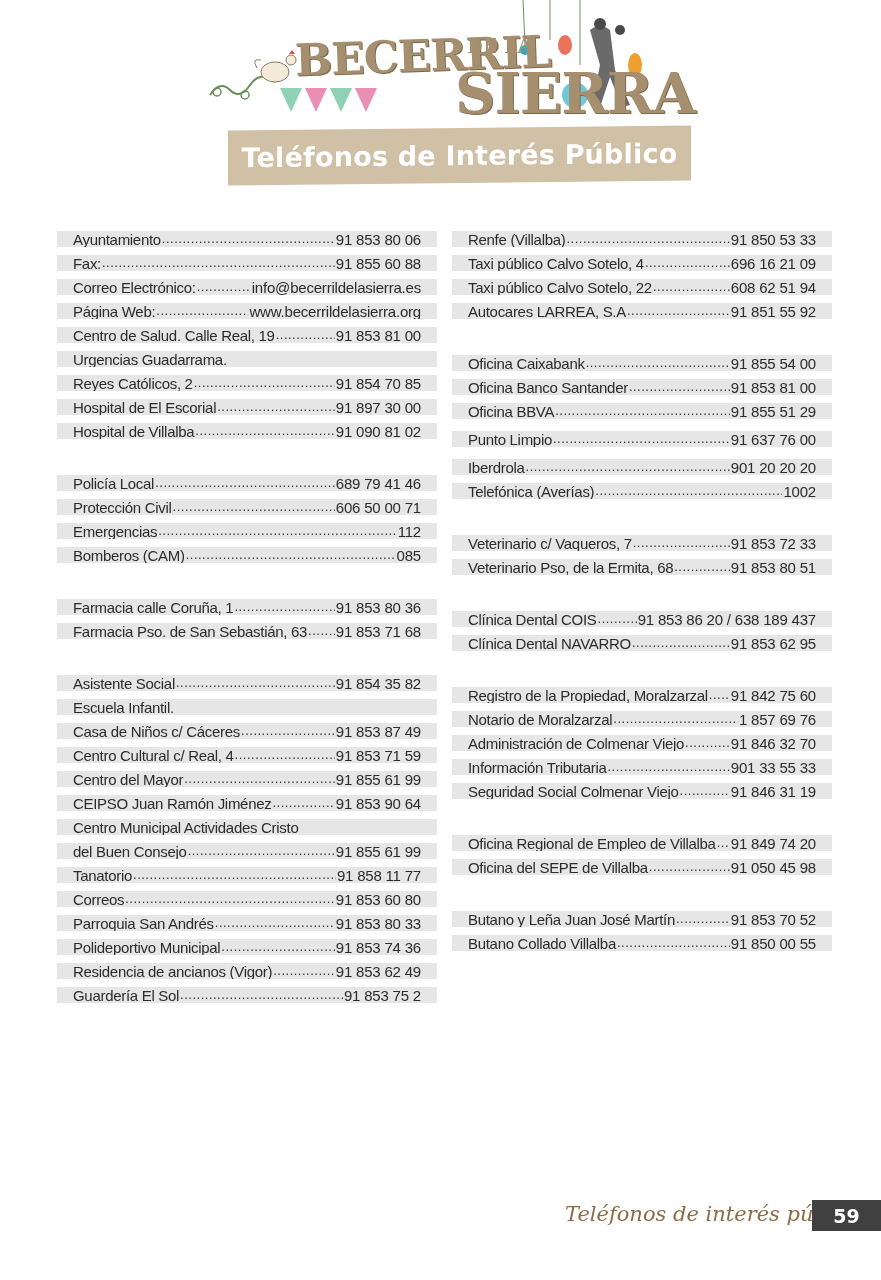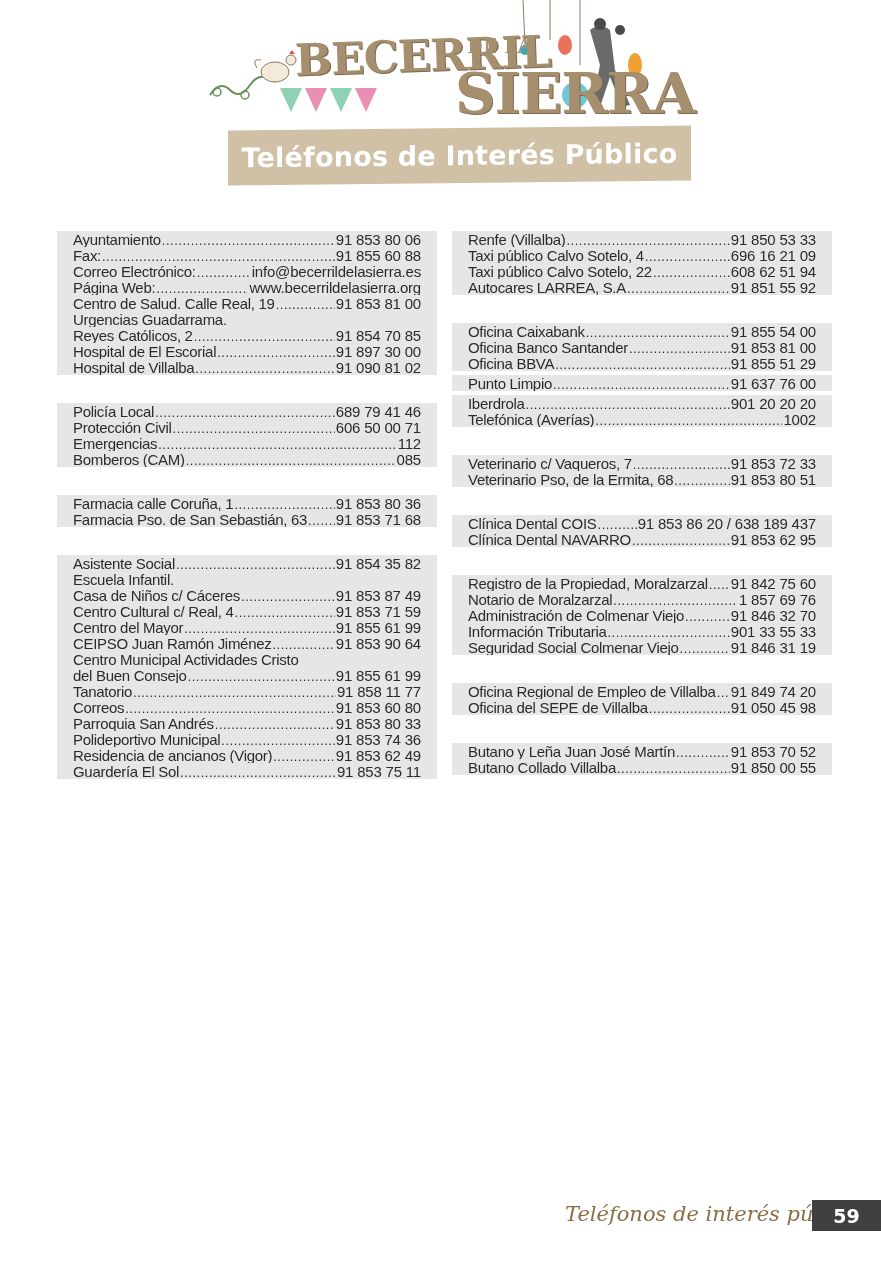--- a/index.html
+++ b/index.html
@@ -19,21 +19,21 @@
   }
   .title-banner {
     position: absolute; left: 228px; top: 128px; width: 463px; height: 55px; background: #cfc0a6;
     transform: skewY(-0.6deg); display: flex; align-items: center; justify-content: center;
   }
   .title-banner span { font-family: "DejaVu Sans", sans-serif; font-weight: bold; font-size: 27px; color: #ffffff; letter-spacing: 0.2px; }
   .col { position: absolute; top: 231px; width: 380px; }
   .col.left { left: 57px; }
   .col.right { left: 452px; }
   .row {
-    height: 16px; background: #e6e6e6; margin-bottom: 0; display: flex; 
+    height: 16px; background: #e6e6e6; margin-bottom: 8px; display: flex; align-items: center;
     padding: 0 16px; font-size: 15px; color: #2b2b2b; white-space: nowrap; overflow: hidden;
     transform: scaleX(1); font-stretch: condensed;
   }
   .row .name { flex: 0 0 auto; letter-spacing: -0.3px; }
   .row .dots { flex: 1 1 auto; overflow: hidden; margin: 0 1px; position: relative; height: 20px; }
   .row .dots::before {
     content: "..............................................................................................................................";
     position: absolute; left: 0; bottom: 3px; letter-spacing: 0.5px; font-size: 13px; color: #2b2b2b;
   }
   .row .value { flex: 0 0 auto; letter-spacing: -0.2px; }
@@ -223,21 +223,21 @@
       <span class="value">91 853 74 36</span>
     </div>
     <div class="row">
       <span class="name">Residencia de ancianos (Vigor)</span>
       <span class="dots"></span>
       <span class="value">91 853 62 49</span>
     </div>
     <div class="row">
       <span class="name">Guardería El Sol</span>
       <span class="dots"></span>
-      <span class="value">91 853 75 11</span>
+      <span class="value">91 853 75 2</span>
     </div>
   </div>
 <div class="col right" id="right-col">
     <div class="row">
       <span class="name">Renfe (Villalba)</span>
       <span class="dots"></span>
       <span class="value">91 850 53 33</span>
     </div>
     <div class="row">
       <span class="name">Taxi público Calvo Sotelo, 4</span>

